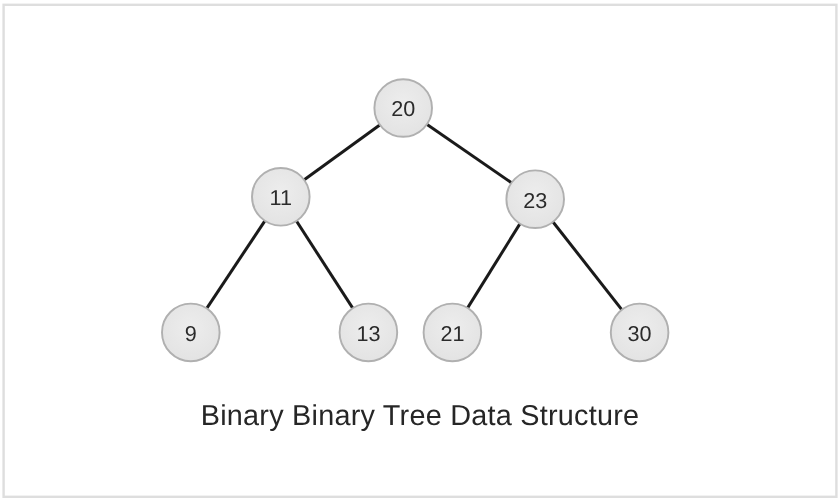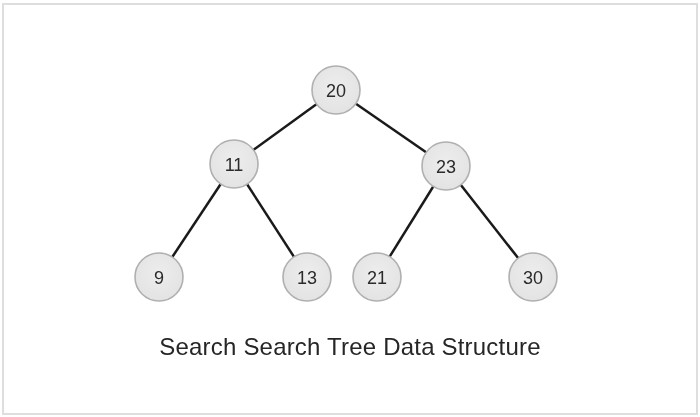--- a/index.html
+++ b/index.html
@@ -78,13 +78,13 @@
         <circle cx="377" cy="277" r="24" fill="url(#nodeFill)" stroke="#b0b0b0" stroke-width="1.6"></circle>
         <text x="377" y="278" text-anchor="middle" dominant-baseline="central" font-family="&quot;Liberation Sans&quot;, sans-serif" font-size="18" fill="#2b2b2b">21</text>
       </g>
       <g>
         <circle cx="533" cy="277" r="24" fill="url(#nodeFill)" stroke="#b0b0b0" stroke-width="1.6"></circle>
         <text x="533" y="278" text-anchor="middle" dominant-baseline="central" font-family="&quot;Liberation Sans&quot;, sans-serif" font-size="18" fill="#2b2b2b">30</text>
       </g>
     </g>
 </svg>
 
-<div class="caption">Search Search Tree Data Structure</div>
+<div class="caption">Binary Binary Tree Data Structure</div>
 
 </body></html>

